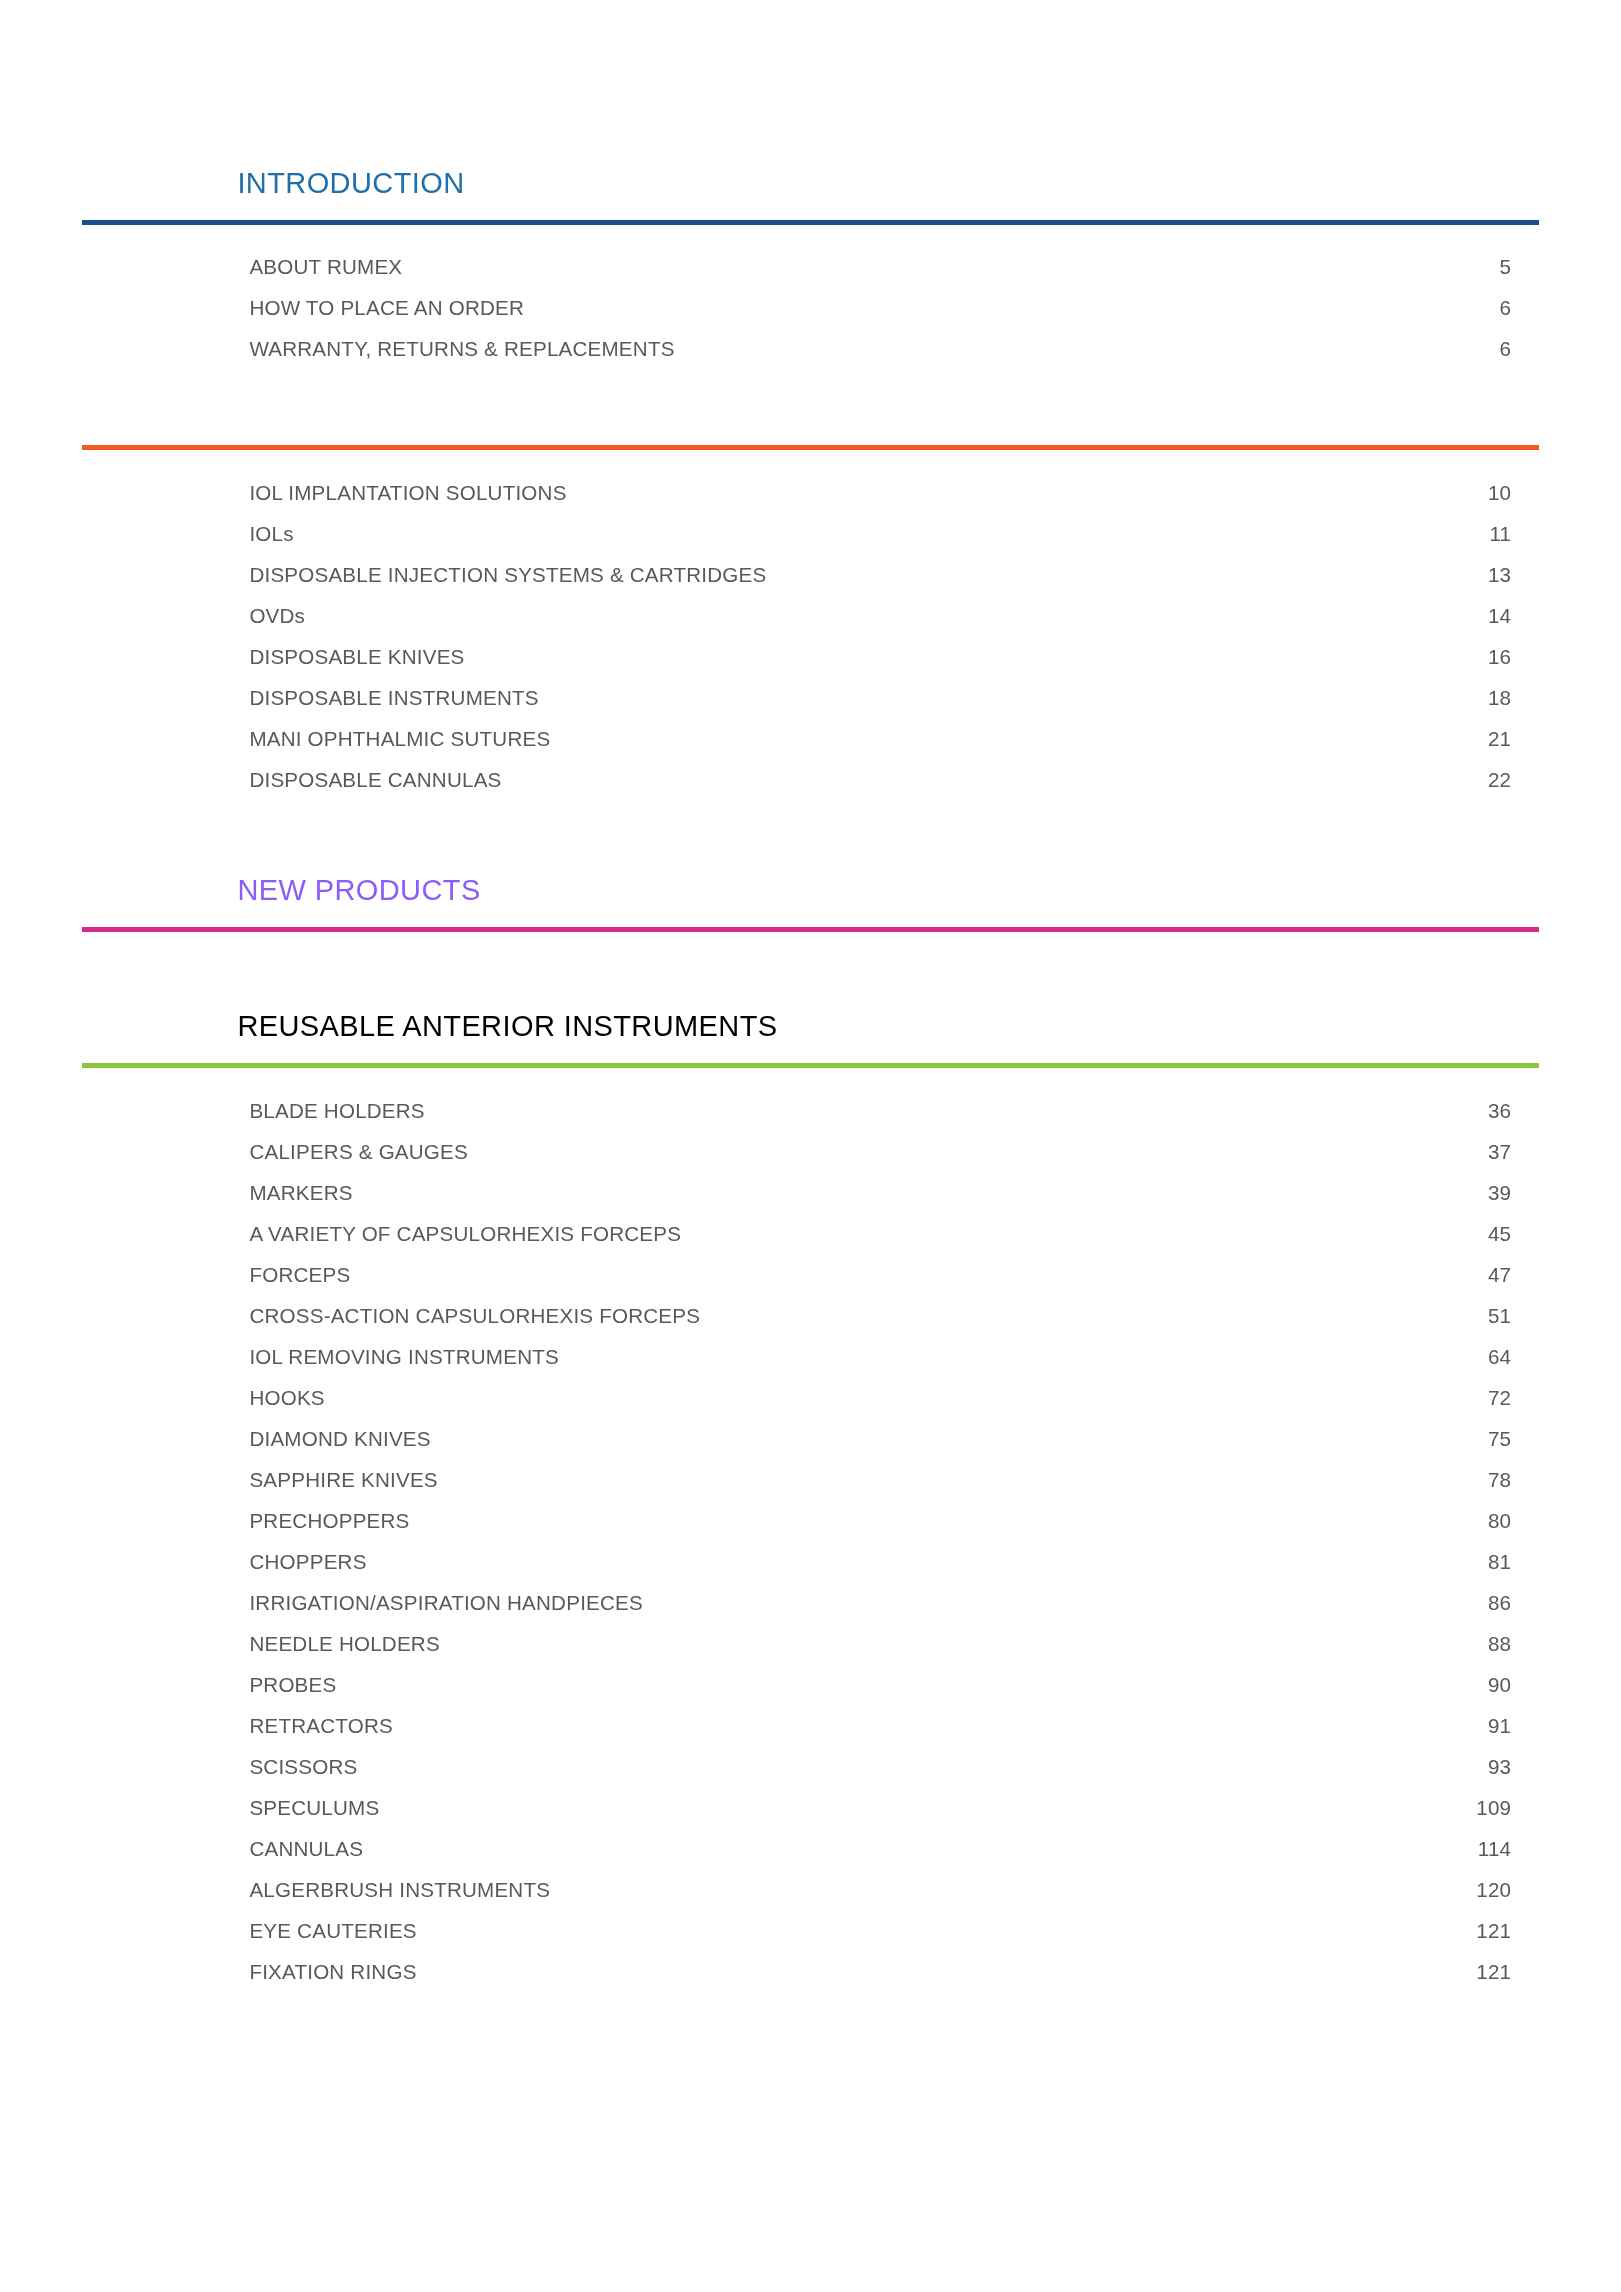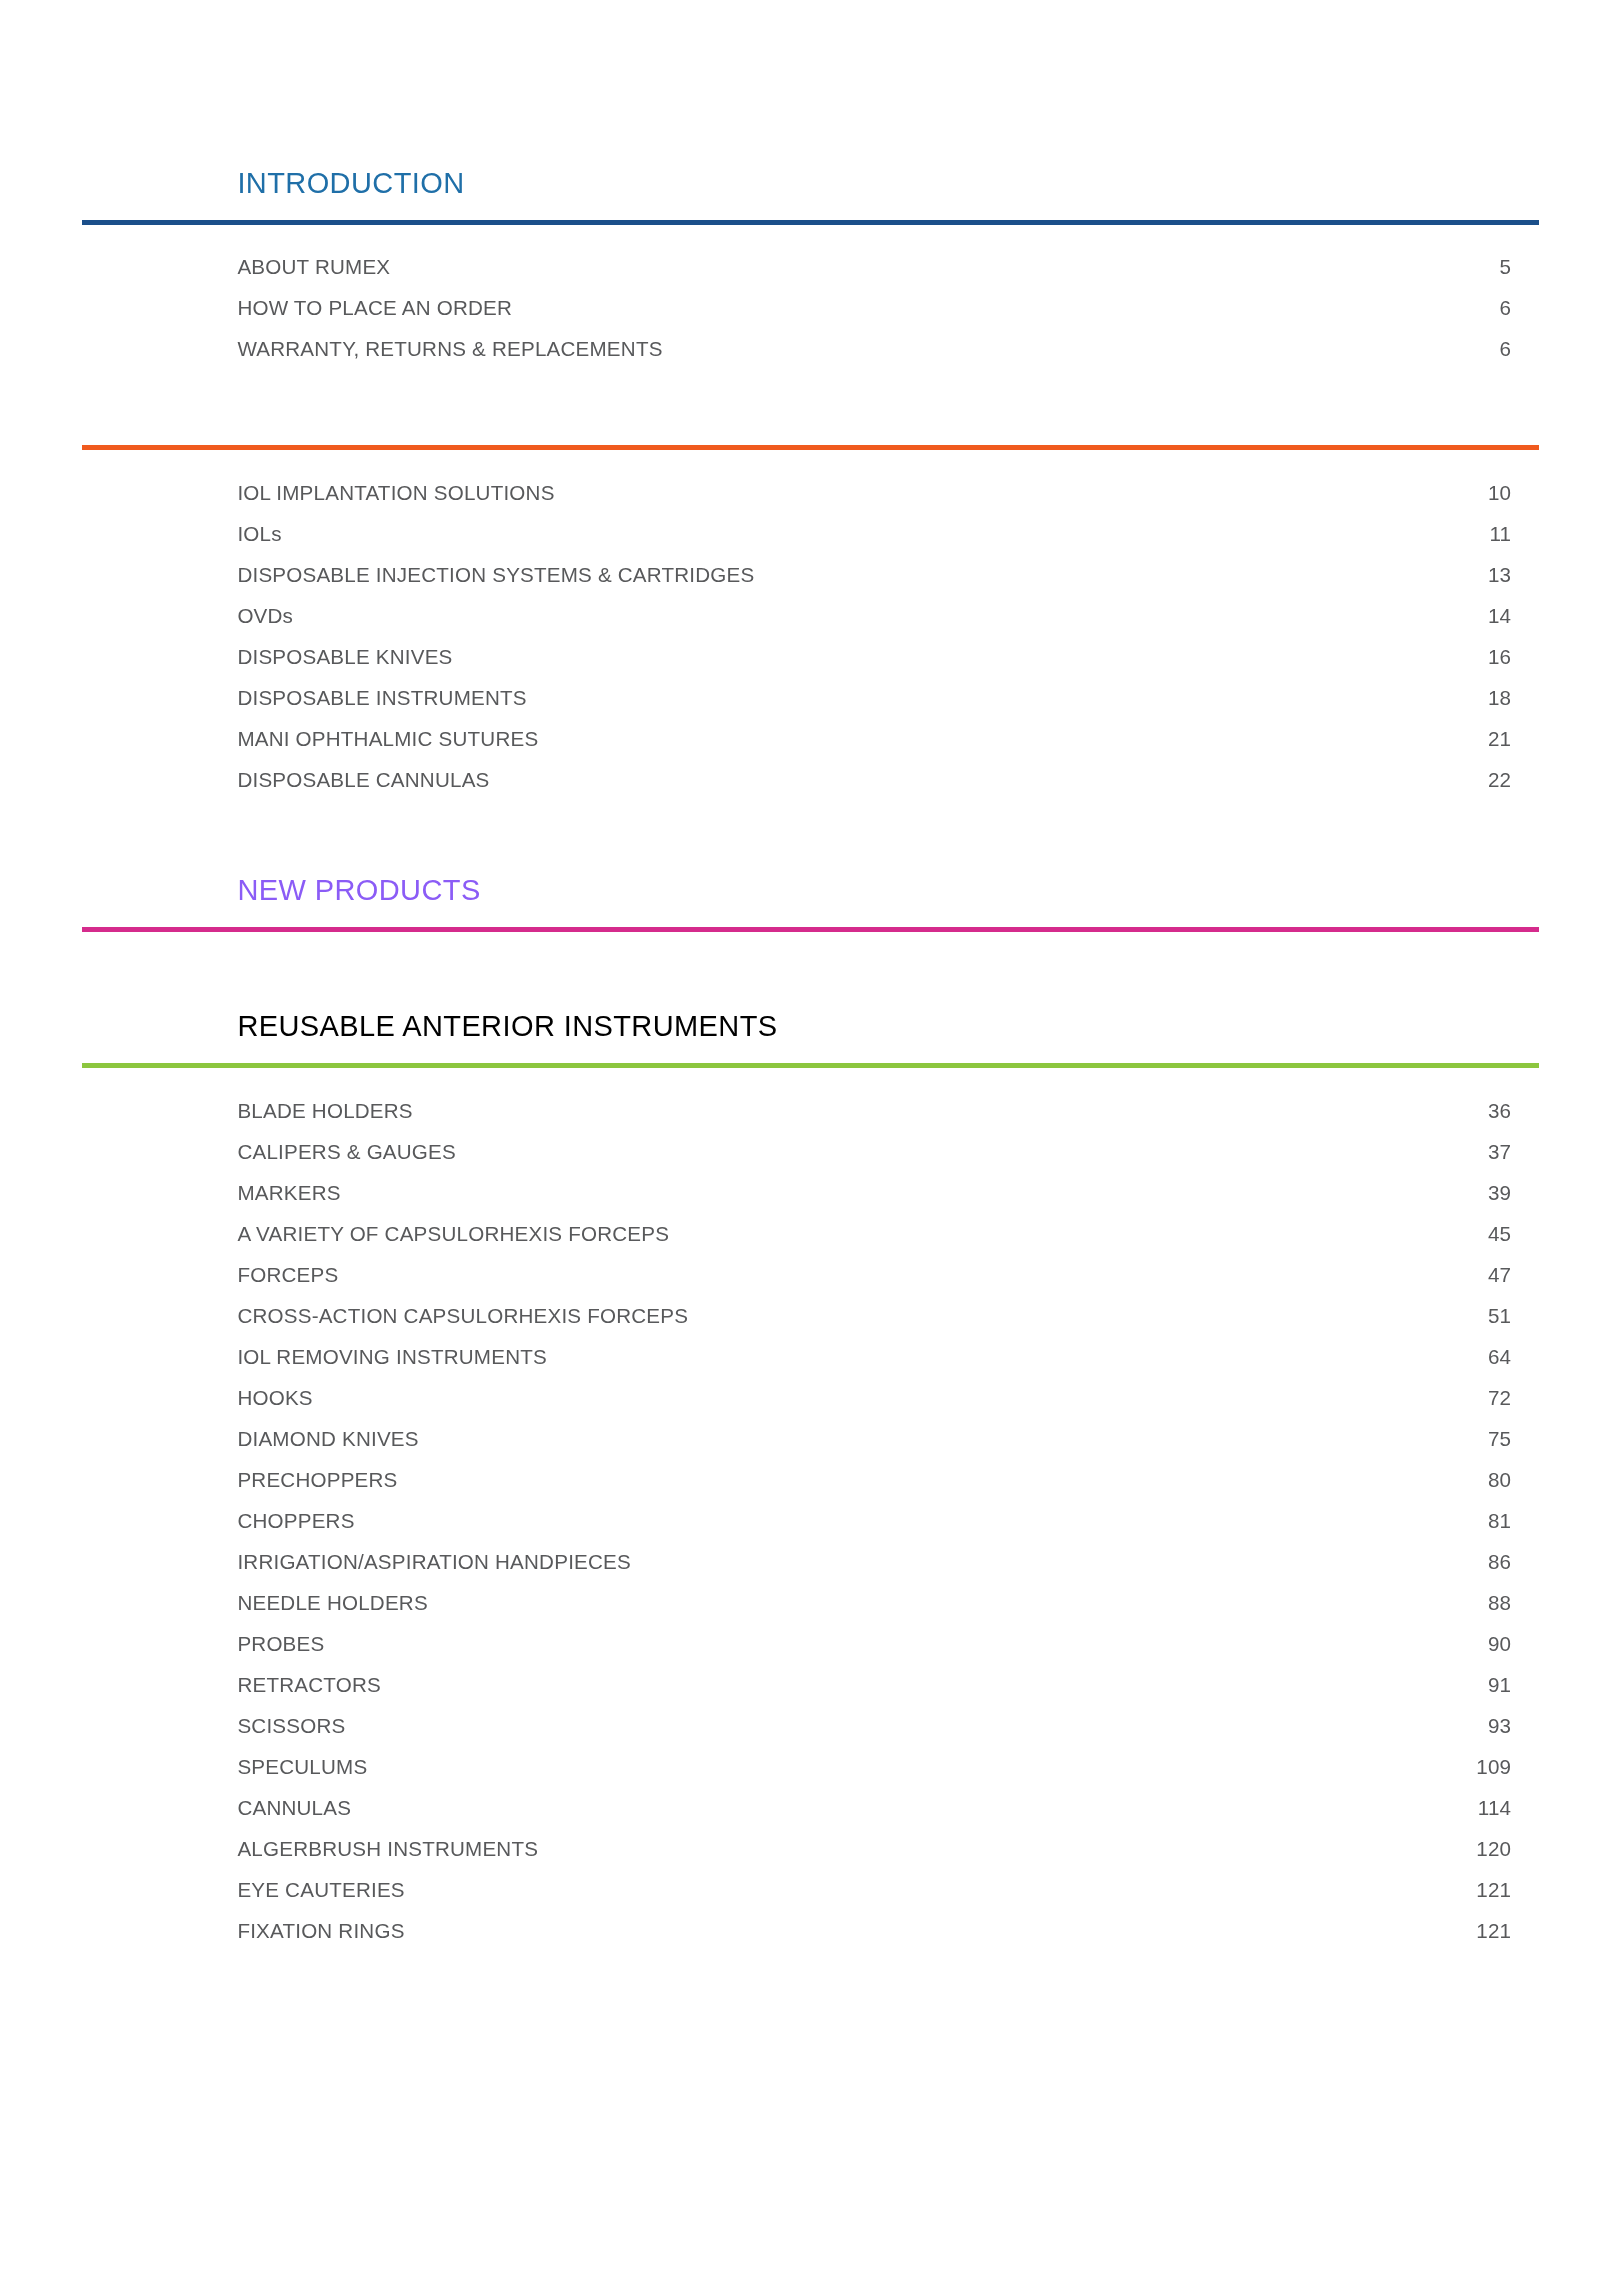--- a/index.html
+++ b/index.html
@@ -51,20 +51,21 @@
     display: flex;
     justify-content: space-between;
     align-items: baseline;
     font-size: 20.6px;
     letter-spacing: 0.2px;
     line-height: 41px;
     color: #58595b;
   }
   .entry-title {
     white-space: nowrap;
+    margin-left: 12px;
   }
   .entry-page {
     white-space: nowrap;
     text-align: right;
     min-width: 39px;
   }
   .gap-after-intro { height: 76px; }
   .gap-after-iols { height: 74px; }
   .gap-after-new { height: 57px; }
   .section-head.c-blue { color: #1f6fa8; }
@@ -184,20 +185,24 @@
         </div>
         <div class="entry">
           <span class="entry-title">HOOKS</span>
           <span class="entry-page">72</span>
         </div>
         <div class="entry">
           <span class="entry-title">DIAMOND KNIVES</span>
           <span class="entry-page">75</span>
         </div>
         <div class="entry">
+          <span class="entry-title">SAPPHIRE KNIVES</span>
+          <span class="entry-page">78</span>
+        </div>
+        <div class="entry">
           <span class="entry-title">PRECHOPPERS</span>
           <span class="entry-page">80</span>
         </div>
         <div class="entry">
           <span class="entry-title">CHOPPERS</span>
           <span class="entry-page">81</span>
         </div>
         <div class="entry">
           <span class="entry-title">IRRIGATION/ASPIRATION HANDPIECES</span>
           <span class="entry-page">86</span>

